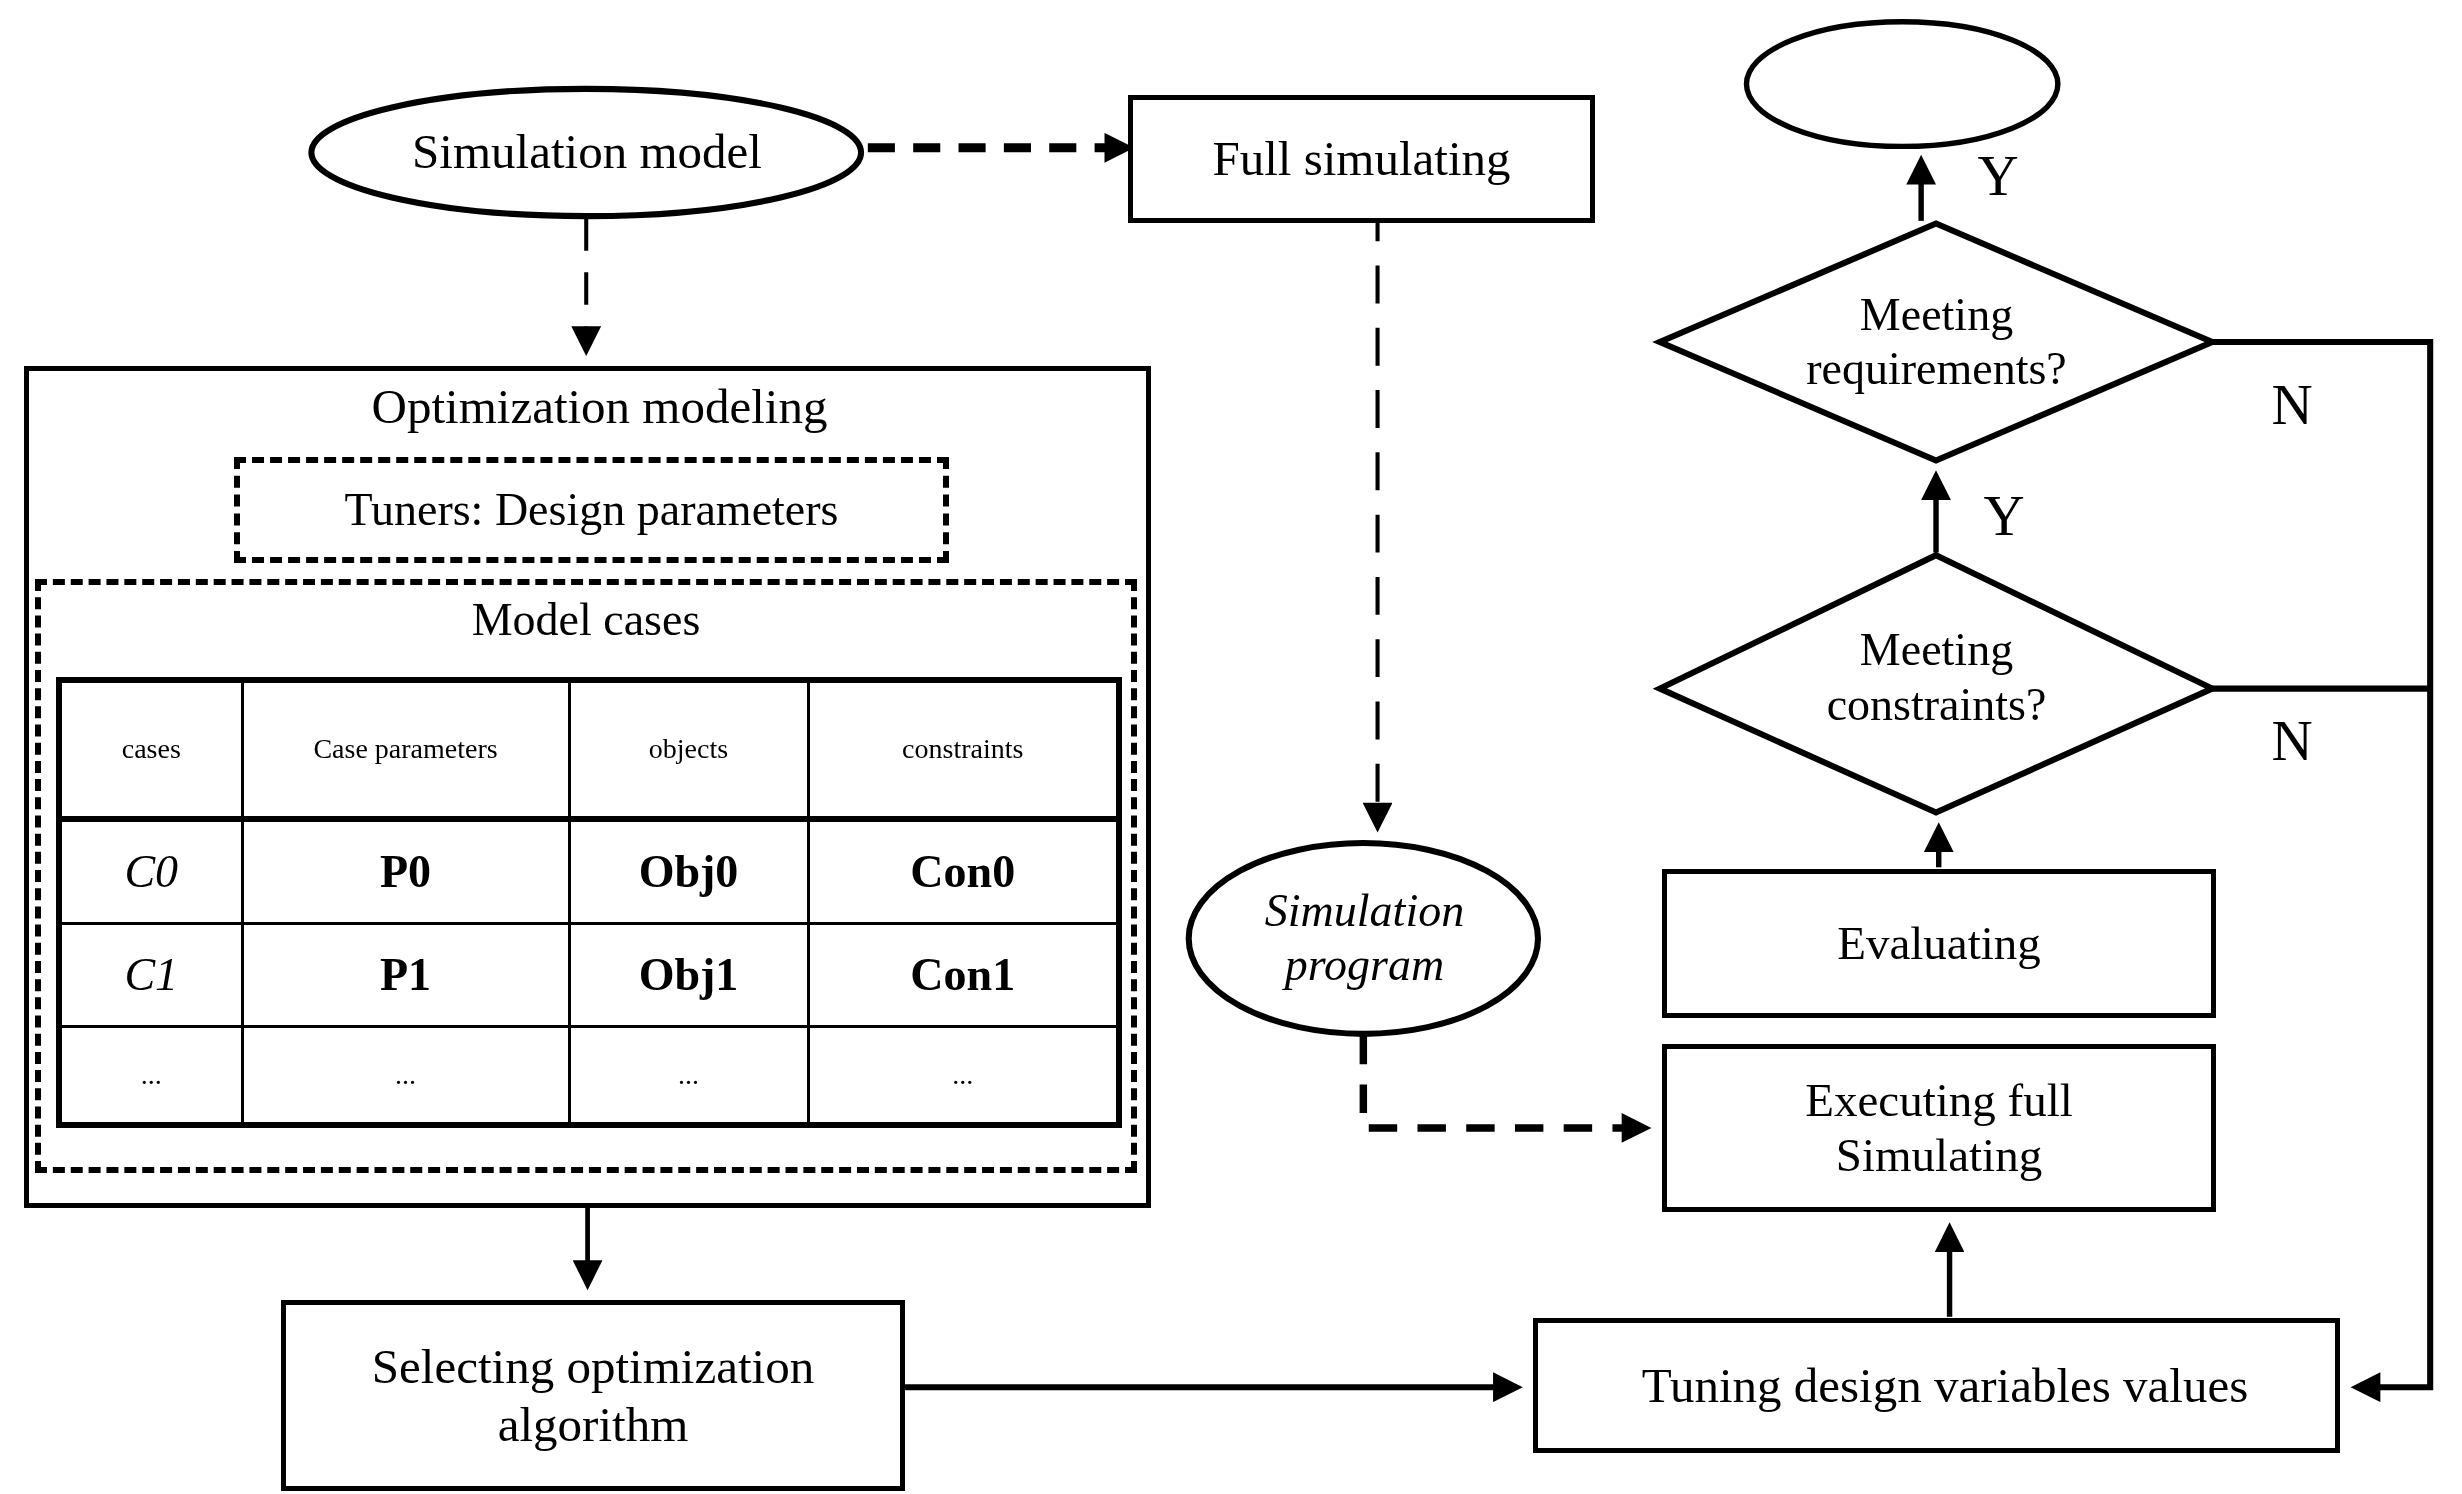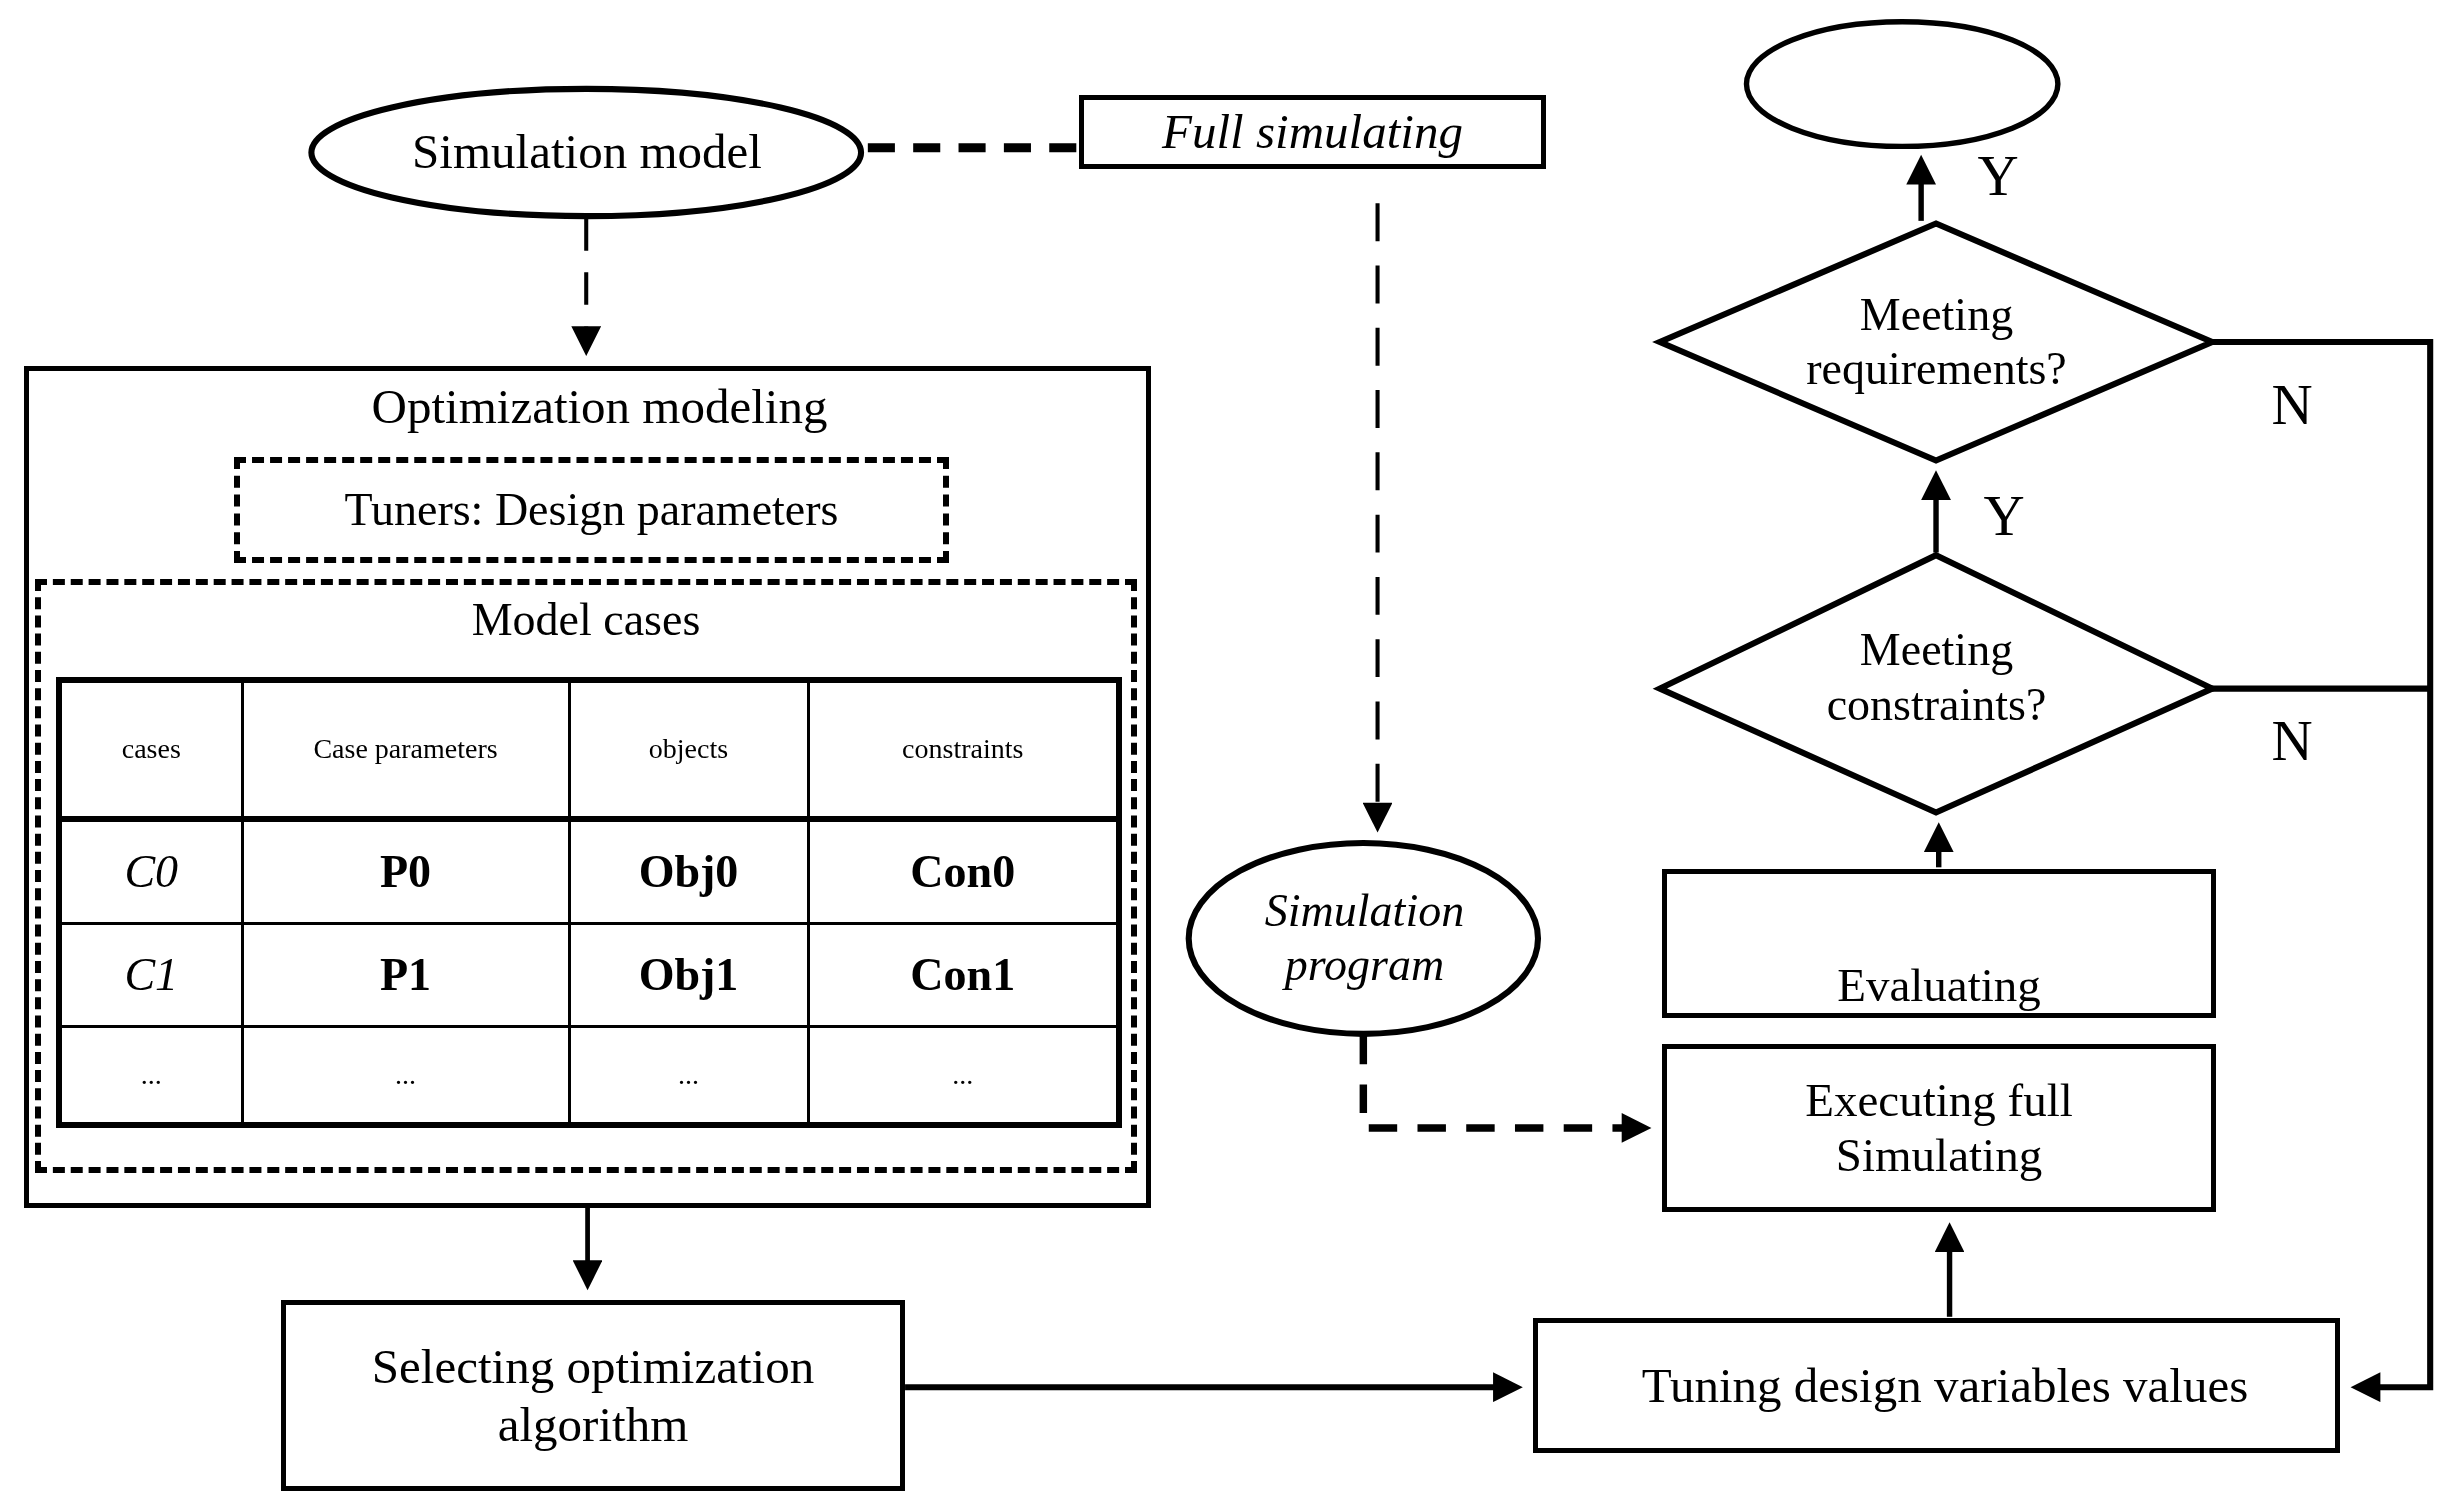--- a/index.html
+++ b/index.html
@@ -60,21 +60,21 @@
 
     <path d="M3265,1017 H3590" stroke="#000" stroke-width="9" fill="none"></path>
 
     <ellipse cx="866" cy="225" rx="406" ry="94" fill="#fff" stroke="#000" stroke-width="9"></ellipse>
     <ellipse cx="2810" cy="124" rx="230" ry="92" fill="#fff" stroke="#000" stroke-width="8"></ellipse>
     <ellipse cx="2014" cy="1386" rx="258" ry="141" fill="#fff" stroke="#000" stroke-width="9"></ellipse>
     <polygon points="2860,330 3268,505 2860,680 2452,505" fill="#fff" stroke="#000" stroke-width="9"></polygon>
     <polygon points="2860,820 3268,1017 2860,1200 2452,1017" fill="#fff" stroke="#000" stroke-width="9"></polygon>
   </svg>
 
-  <div class="box f72" style="left:1079px;top:95px;width:467px;height:74px;font-style:italic;">
+  <div class="box f72" style="left:1128px;top:95px;width:467px;height:128px;">
     <span>Full simulating</span>
   </div>
 
   <div class="box" style="left:24px;top:366px;width:1127px;height:842px;"></div>
   <div class="label f72" style="left:24px;top:374px;width:1127px;height:65px;padding-left:12px;">Optimization modeling</div>
 
   <div class="dashedbox" style="left:234px;top:457px;width:715px;height:106px;"></div>
   <div class="label f68" style="left:234px;top:457px;width:715px;height:106px;">Tuners: Design parameters</div>
 
   <div class="dashedbox" style="left:35px;top:579px;width:1102px;height:594px;"></div>
@@ -115,21 +115,21 @@
   </tbody>
     </table>
 
   <div class="box f72" style="left:281px;top:1300px;width:624px;height:191px;">
     <div>
       <span class="line">Selecting optimization</span>
       <span class="line">algorithm</span>
     </div>
   </div>
 
-  <div class="box f70" style="left:1662px;top:869px;width:554px;height:149px;align-items:flex-end;">
+  <div class="box f70" style="left:1662px;top:869px;width:554px;height:149px;">
     <span>Evaluating</span>
   </div>
 
   <div class="box f70" style="left:1662px;top:1044px;width:554px;height:168px;">
     <div>
       <span class="line">Executing full</span>
       <span class="line">Simulating</span>
     </div>
   </div>
 

